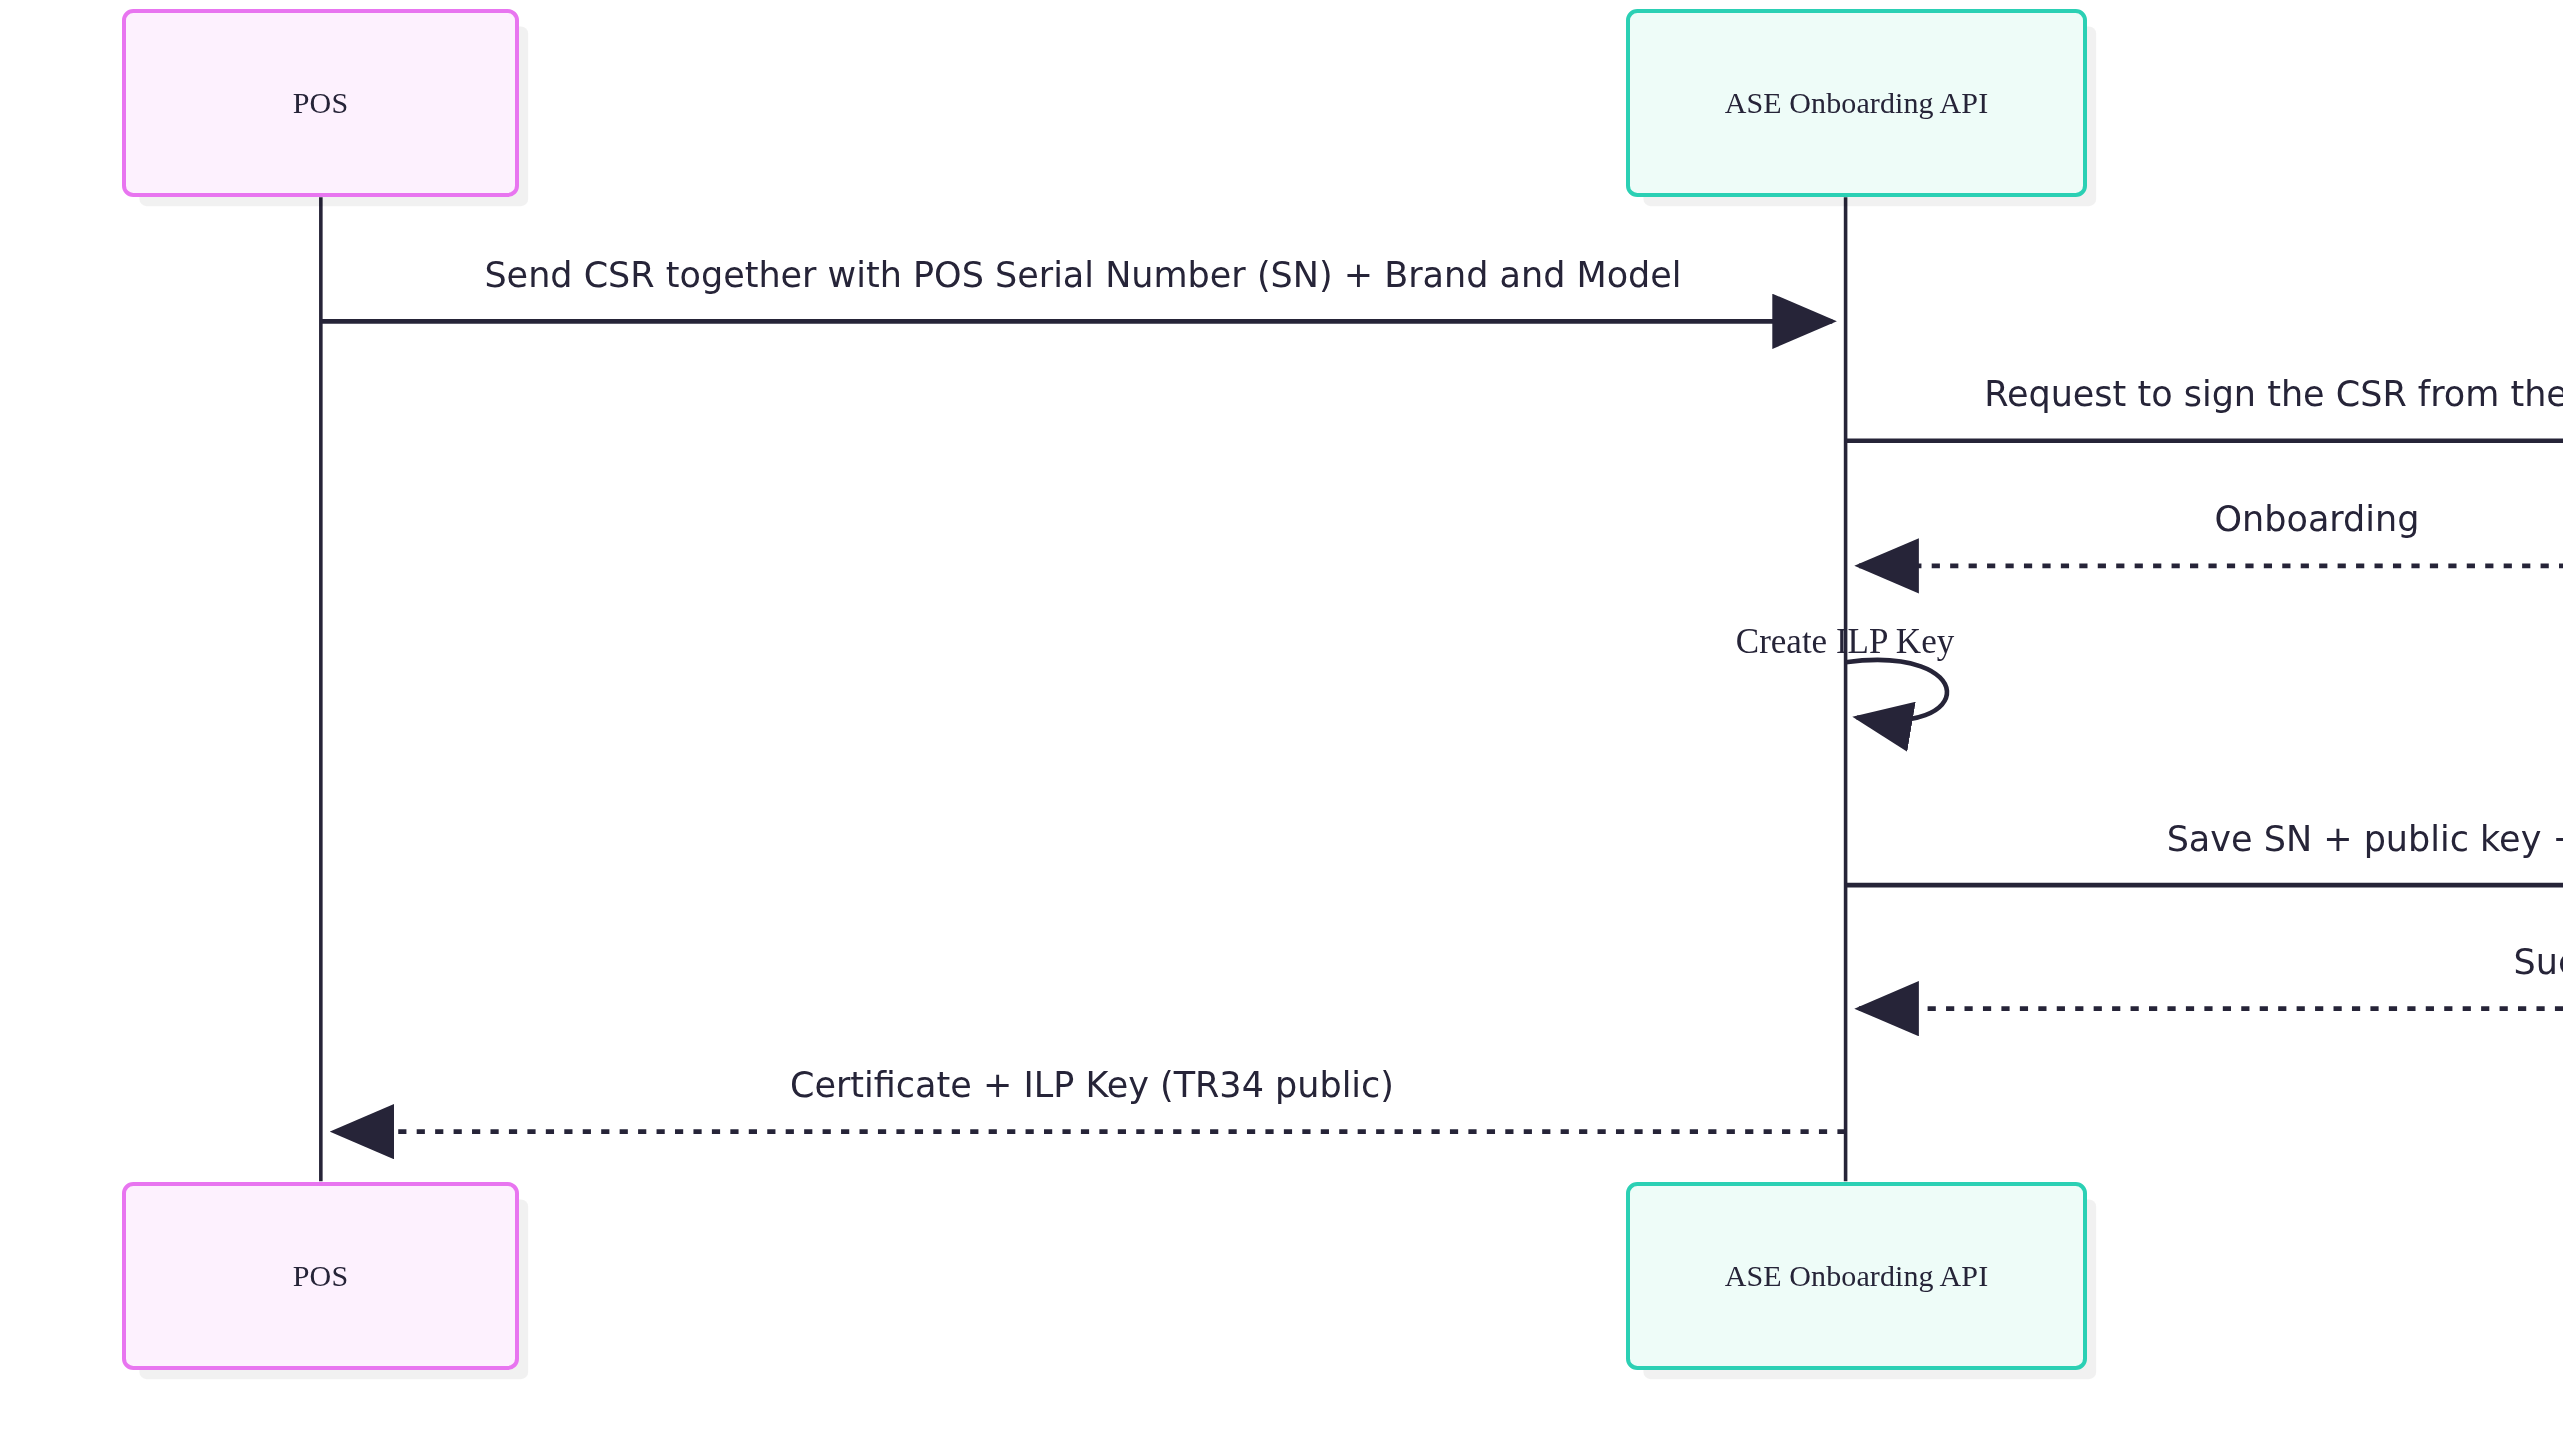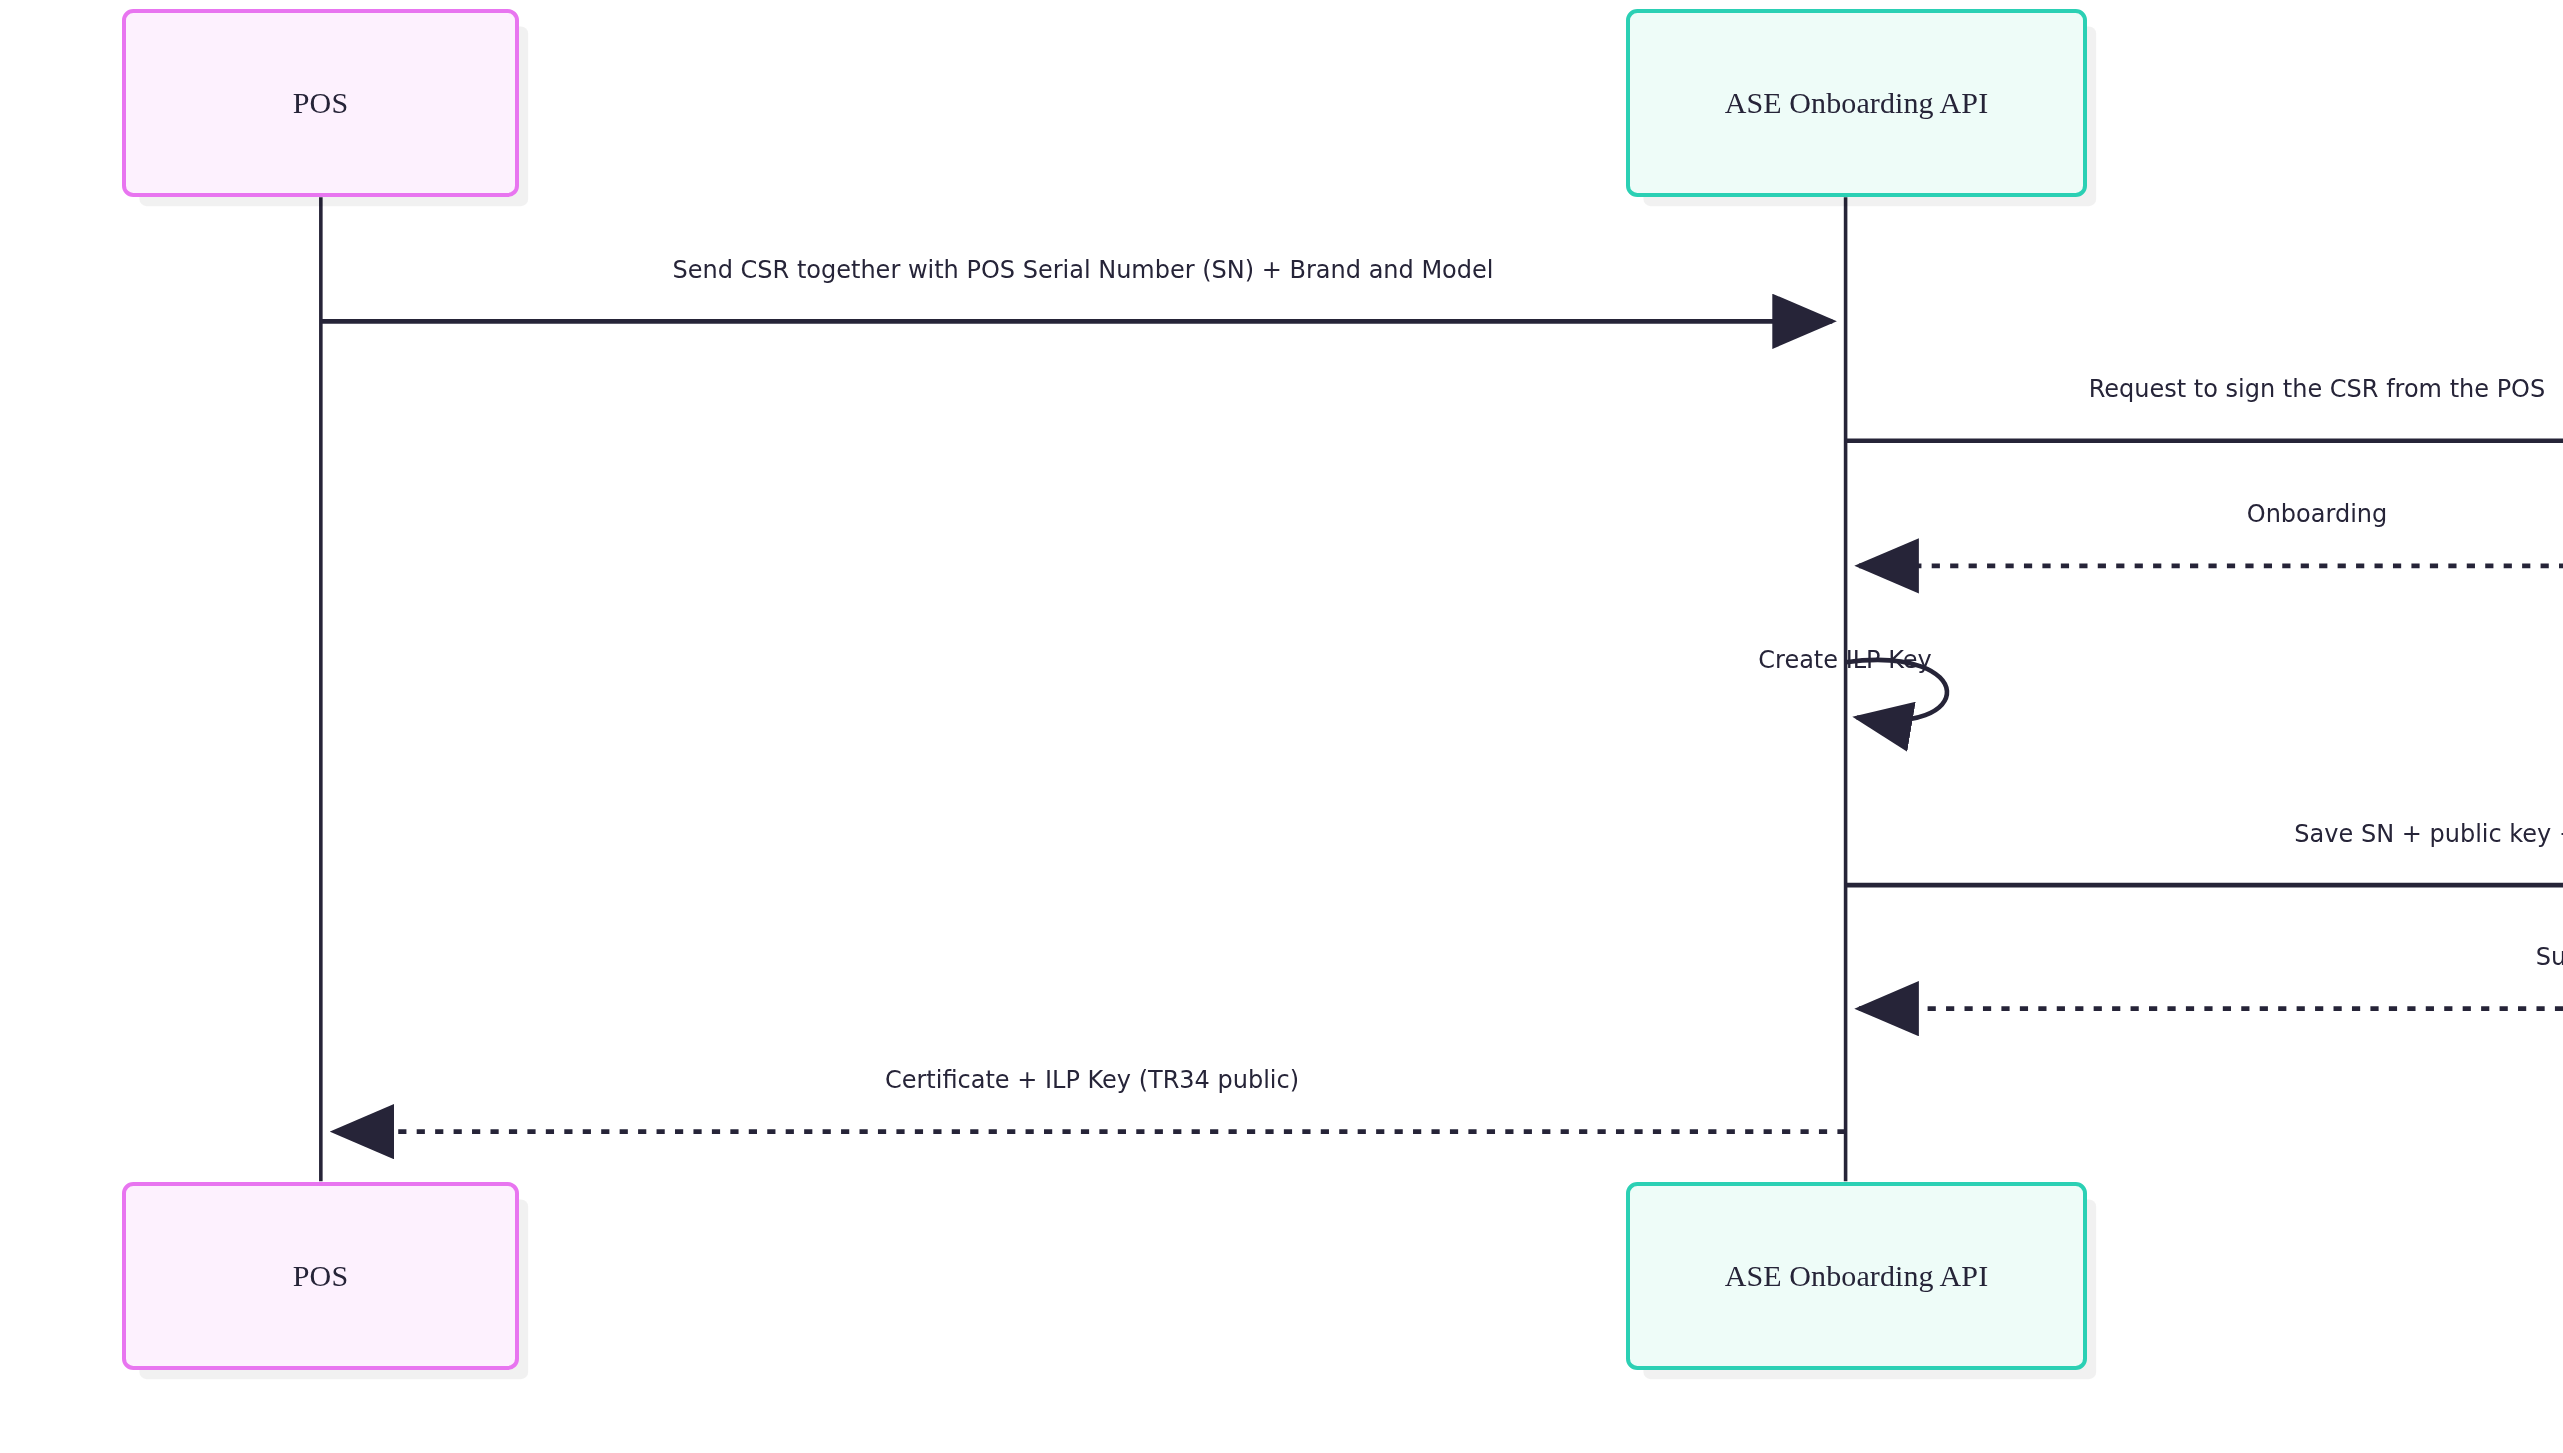--- a/index.html
+++ b/index.html
@@ -37,21 +37,21 @@
     font-family: Liberation Serif, serif;
     font-size: 30px;
     color: #262438;
     letter-spacing: 0.1px;
     white-space: nowrap;
     line-height: 1;
   }
   .msg-label {
     position: absolute;
     font-family: "DejaVu Sans", sans-serif;
-    font-size: 24px;
+    font-size: 35px;
     color: #262438;
     white-space: nowrap;
     transform: translateX(-50%);
     line-height: 1;
   }
 </style>
 </head>
 <body>
 
 <div id="stage">
@@ -95,19 +95,19 @@
   <div class="actor-box" id="bottom-box-pos" style="left: 122px; top: 1182px; width: 397px; height: 188px; border-color: rgb(232, 117, 240); background: rgb(253, 241, 254);">
     <span class="actor-label">POS</span>
   </div>
   <div class="actor-box" id="bottom-box-ase-onboarding-api" style="left: 1626px; top: 1182px; width: 461px; height: 188px; border-color: rgb(43, 208, 180); background: rgb(238, 252, 248);">
     <span class="actor-label">ASE Onboarding API</span>
   </div>
 
   <div class="msg-label" id="label-msg-send-csr" style="left: 1083px; top: 258px;">Send CSR together with POS Serial Number (SN) + Brand and Model</div>
   <div class="msg-label" id="label-msg-request-sign" style="left: 2317px; top: 377px;">Request to sign the CSR from the POS</div>
   <div class="msg-label" id="label-msg-certificate" style="left: 2317px; top: 502px;">Onboarding</div>
-  <div class="msg-label" id="label-msg-create-ilp-key" style="left: 1845px; top: 648px;">Create ILP Key</div>
+  <div class="msg-label" id="label-msg-create-ilp-key" style="left: 1845px; top: 624px; font-family: Liberation Serif, serif;">Create ILP Key</div>
   <div class="msg-label" id="label-msg-save-sn" style="left: 2573px; top: 822px;">Save SN + public key + ILP Key (Terminal Key)</div>
   <div class="msg-label" id="label-msg-success" style="left: 2584px; top: 945px;">Success</div>
   <div class="msg-label" id="label-msg-certificate-ilp-key" style="left: 1092px; top: 1068px;">Certificate + ILP Key (TR34 public)</div>
 
 </div>
 
 
 </body></html>

